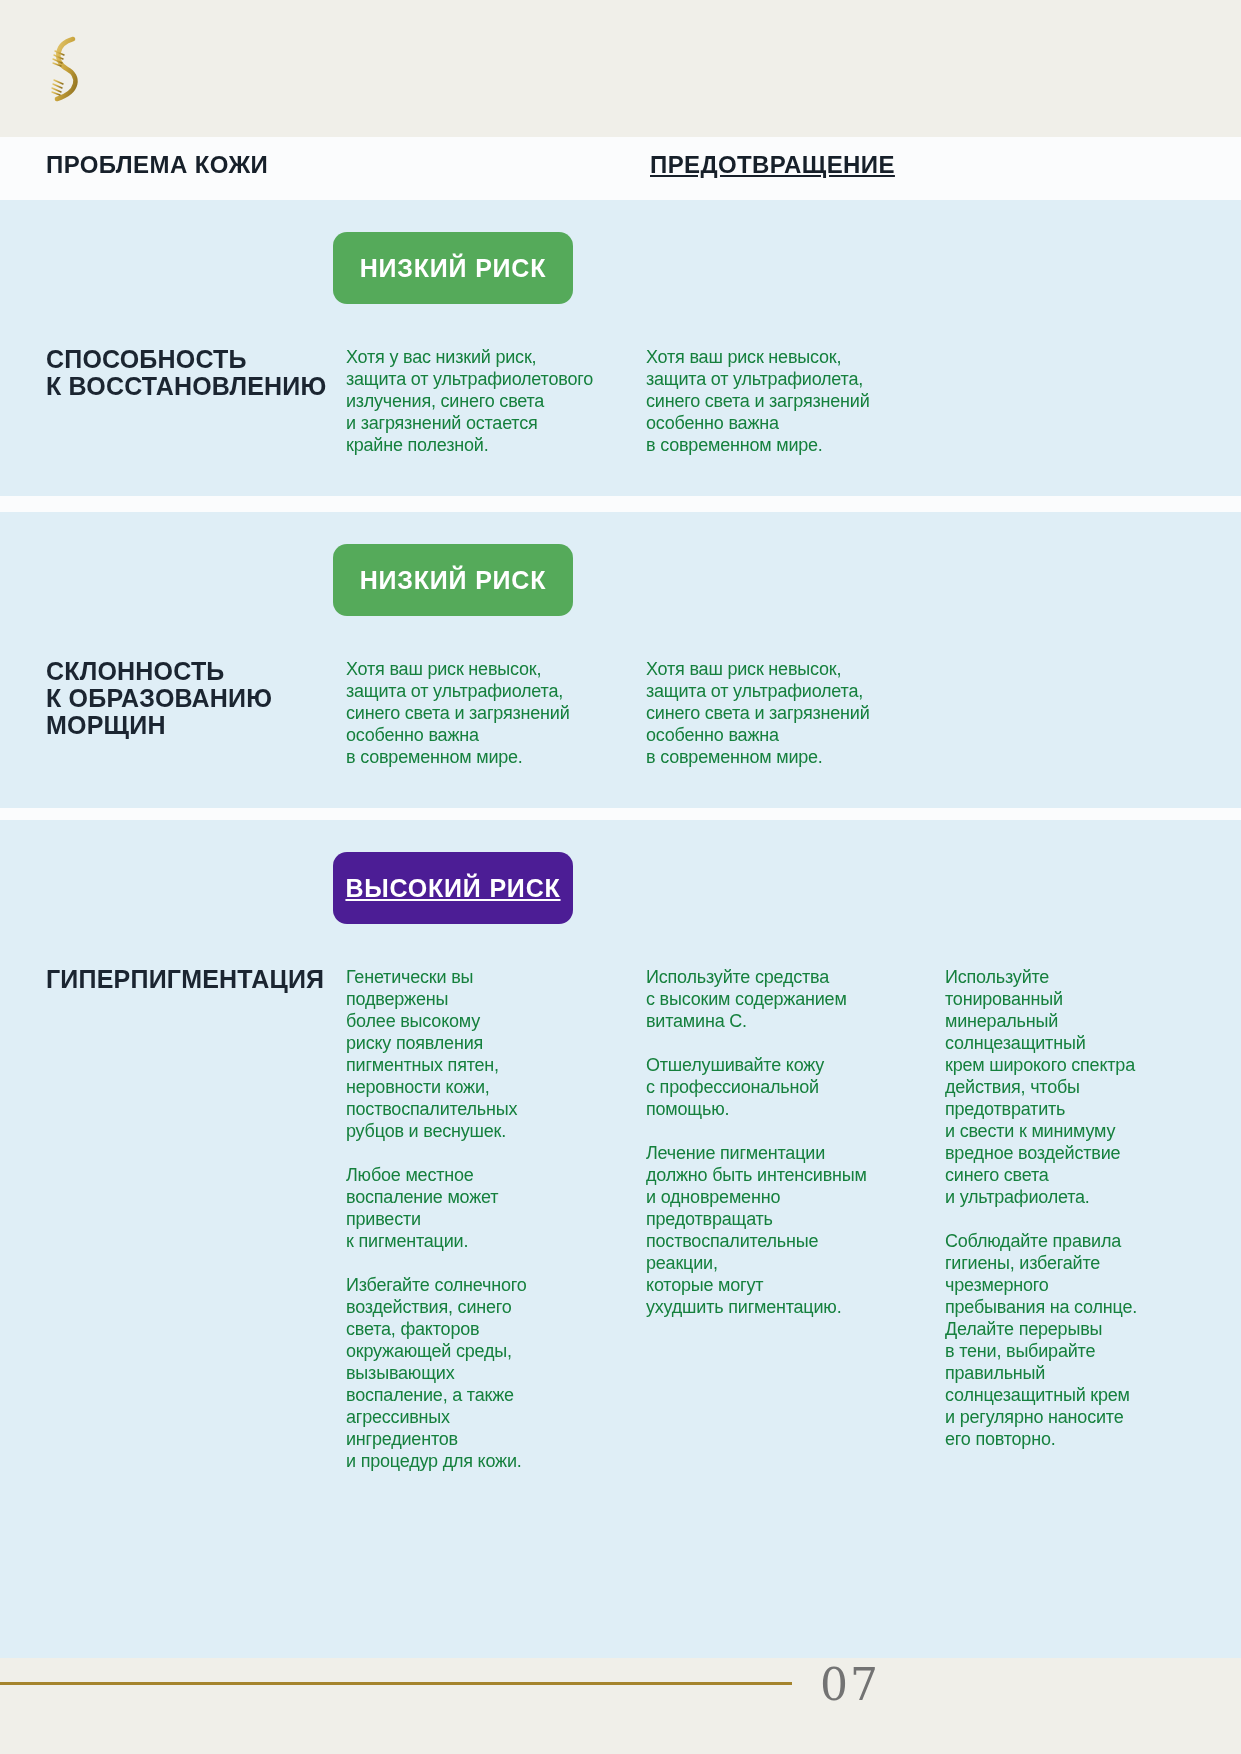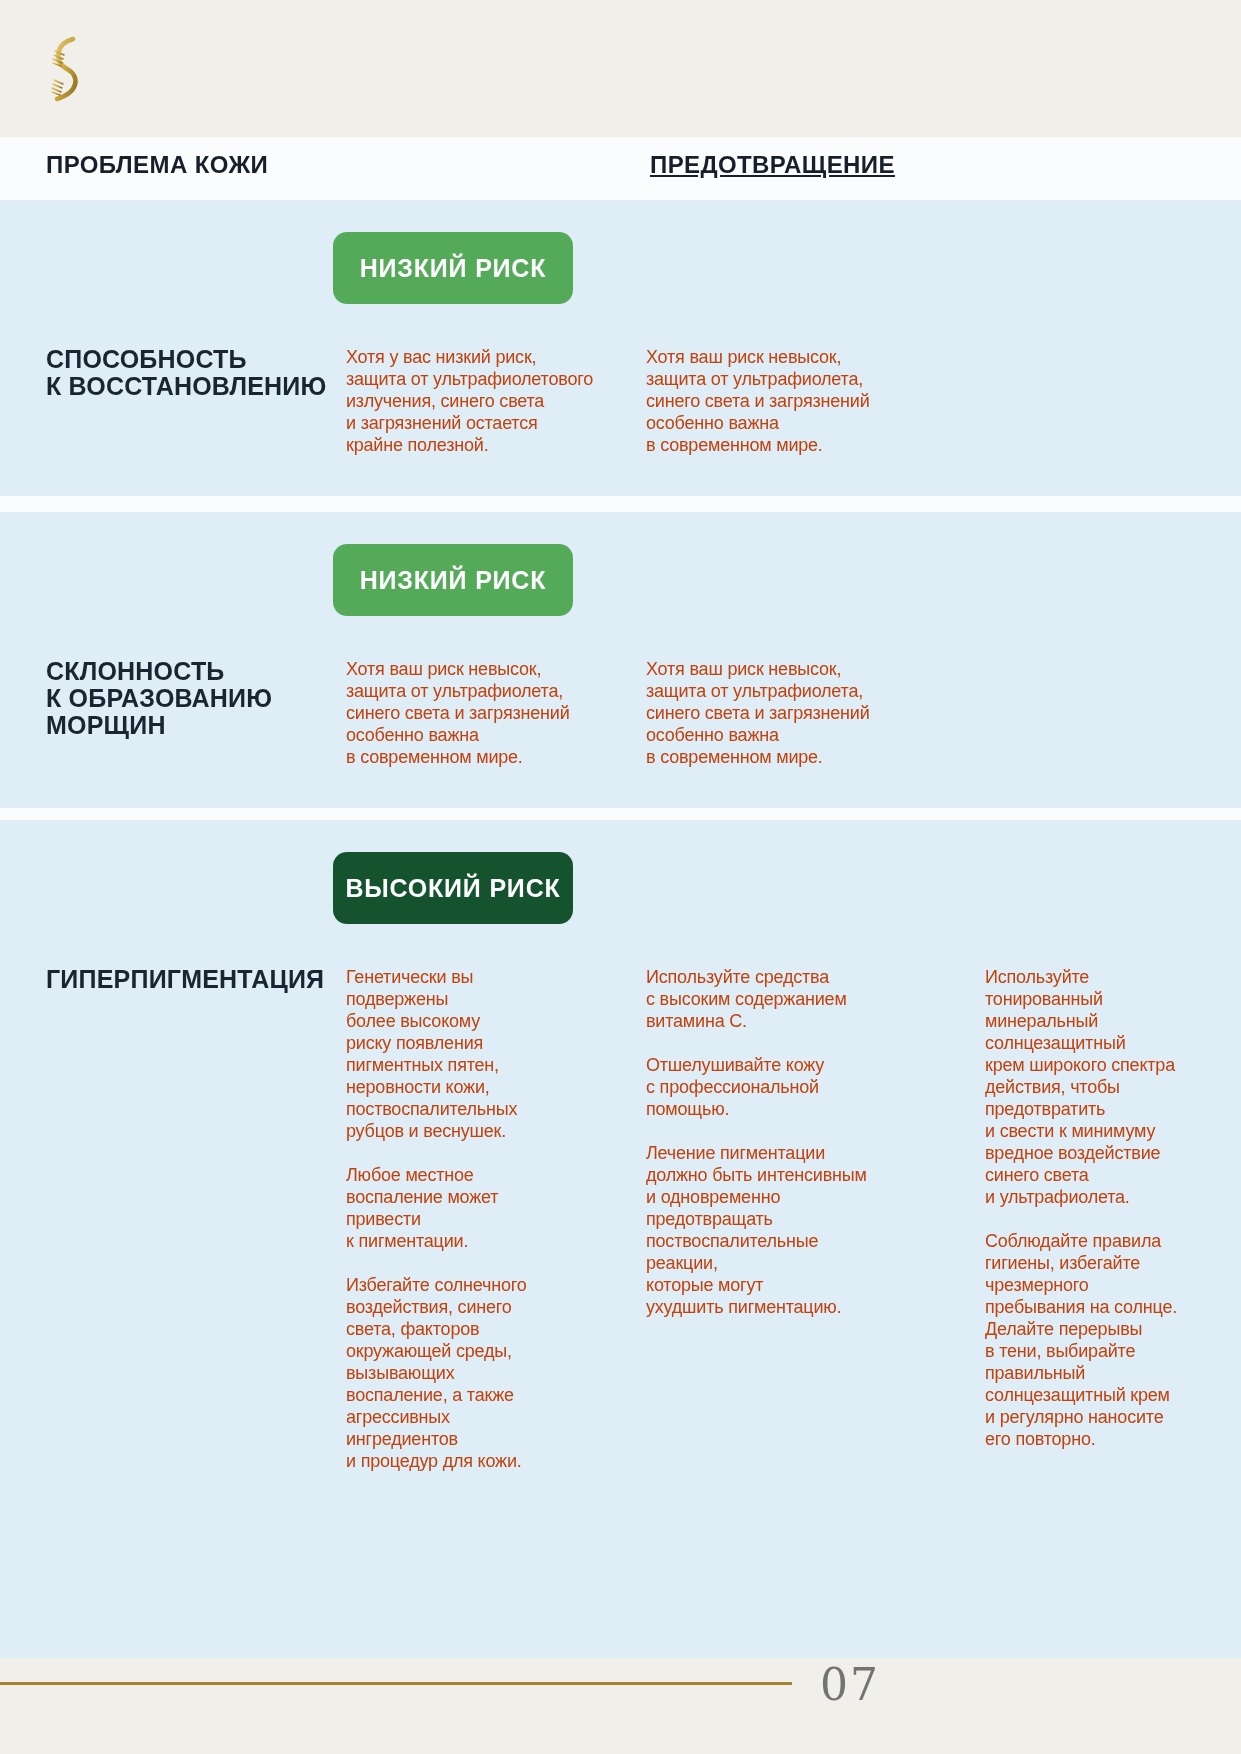--- a/index.html
+++ b/index.html
@@ -25,23 +25,23 @@
     display:flex;align-items:center;justify-content:center;
     color:#ffffff;font-size:25px;font-weight:700;letter-spacing:.8px;white-space:nowrap;
   }
   .problem{
     position:absolute;left:46px;top:146px;
     font-size:25px;font-weight:700;color:#1b2531;line-height:27px;
     letter-spacing:.2px;white-space:pre;
   }
   .coltext{
     position:absolute;top:146px;
-    font-size:18px;color:#c2410c;line-height:22px;letter-spacing:-0.2px;white-space:pre;
+    font-size:18px;color:#15803d;line-height:22px;letter-spacing:-0.2px;white-space:pre;
   }
-  .col-risk{left:346px;} .col-prev{left:646px;} .col-recov{left:945px;margin-left:40px;}
+  .col-risk{left:346px;} .col-prev{left:646px;} .col-recov{left:945px;}
   .footer-line{position:absolute;left:0;top:1682px;width:792px;height:3px;background:#a5842d;}
   .page-number{
     position:absolute;left:820px;top:1659px;
     font-family:"DejaVu Serif",serif;font-size:44px;color:#737373;letter-spacing:2px;
   }
 </style>
 </head>
 <body>
 
 <div class="page">
@@ -103,21 +103,21 @@
 в современном мире.</div>
     <div class="coltext col-prev">Хотя ваш риск невысок,
 защита от ультрафиолета,
 синего света и загрязнений
 особенно важна
 в современном мире.</div>
     <div class="coltext col-recov"></div>
   </section>
 
   <section class="card card-3">
-    <div class="badge" style="background: #14532d;">ВЫСОКИЙ РИСК</div>
+    <div class="badge" style="background: #4c1d95; text-decoration: underline;">ВЫСОКИЙ РИСК</div>
     <div class="problem">ГИПЕРПИГМЕНТАЦИЯ</div>
     <div class="coltext col-risk">Генетически вы
 подвержены
 более высокому
 риску появления
 пигментных пятен,
 неровности кожи,
 поствоспалительных
 рубцов и веснушек.
 

